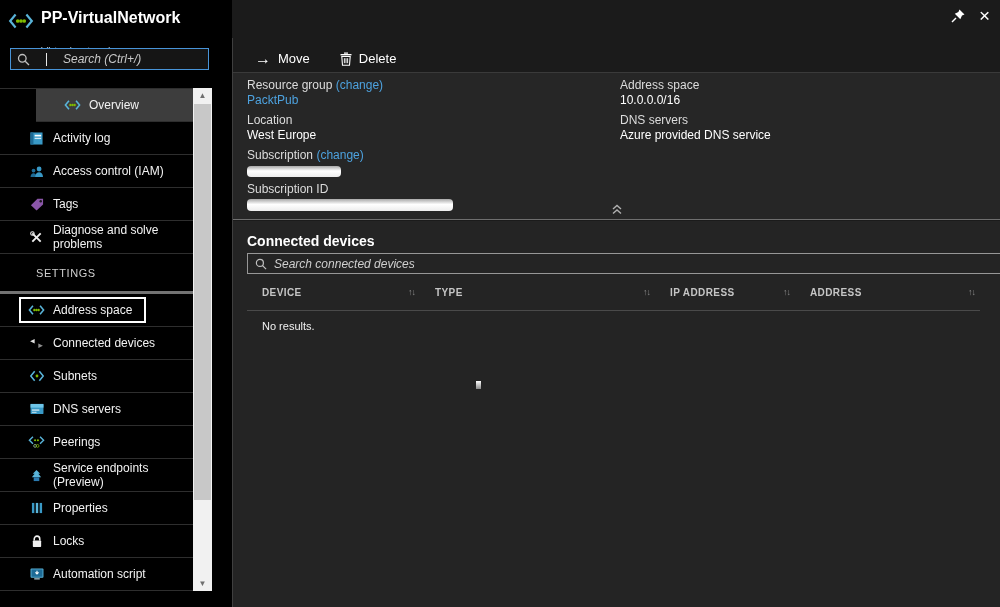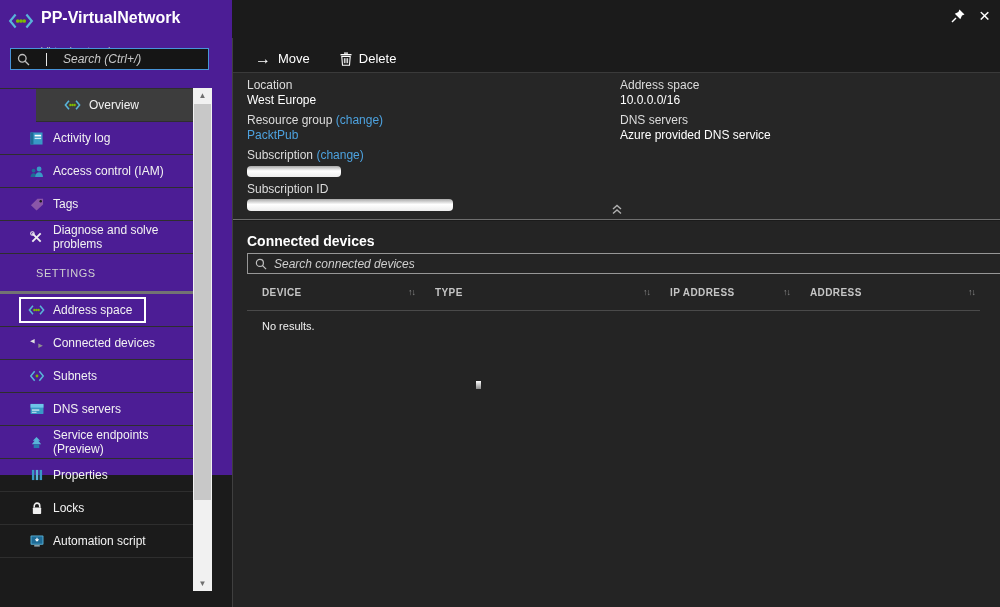--- a/index.html
+++ b/index.html
@@ -4,21 +4,21 @@
 <style>
   html,body{margin:0;padding:0;}
   body{
     width:1000px;height:607px;position:relative;overflow:hidden;
     background:#1b1b1b;color:#fff;
     font-family:"Liberation Sans","DejaVu Sans",sans-serif;
     -webkit-font-smoothing:antialiased;
   }
   svg{display:block}
   
-  .sidebar{position:absolute;left:0;top:0;width:232px;height:475px;background:#4c1d95;}
+  .sidebar{position:absolute;left:0;top:0;width:232px;height:607px;background:#000000;}
   .app-header{position:absolute;left:8px;top:9px;display:flex;align-items:flex-start;gap:7px;}
   .app-title{font-size:16px;font-weight:bold;color:#fff;line-height:18px;}
   .app-subtitle{font-size:11px;color:#b5b5b5;margin-top:18px;}
   .sb-search{position:absolute;left:10px;top:48px;width:199px;height:22px;border:1px solid #4894d8;
     background:#151515;display:flex;align-items:center;padding:0 6px;gap:16px;box-sizing:border-box;}
   .caret{width:1px;height:13px;background:#e8e8e8;flex:none;}
   .sb-search input{flex:1;min-width:0;background:transparent;border:none;outline:none;color:#eee;
     font-size:12px;font-style:italic;font-family:inherit;padding:0;}
   .sb-search input::placeholder{color:#c9c9c9;font-style:italic;}
   .menu{position:absolute;left:0;top:88px;width:193px;border-top:1px solid #2e2e2e;}
@@ -212,20 +212,33 @@
         <svg width="14" height="12" viewBox="0 0 15 13">
           <rect x="0.5" y="1" width="14" height="11" rx="1" fill="#3999c6"></rect>
           <rect x="0.5" y="1" width="14" height="4" fill="#6ec5e8"></rect>
           <rect x="2" y="7" width="8" height="1.3" fill="#ffffff" opacity="0.85"></rect>
           <rect x="2" y="9.5" width="5" height="1.3" fill="#ffffff" opacity="0.6"></rect>
         </svg>
       </span>
       <span>DNS servers</span>
     </div>
 
+    <div class="menu-item">
+      <span class="micon">
+        <svg width="17" height="14" viewBox="0 0 24 17">
+          <path d="M7 1 2 6l5 5" fill="none" stroke="#59b4d9" stroke-width="2"></path>
+          <path d="M17 1l5 5-5 5" fill="none" stroke="#59b4d9" stroke-width="2"></path>
+          <circle cx="10" cy="6" r="1.5" fill="#7fba00"></circle>
+            <circle cx="14" cy="6" r="1.5" fill="#7fba00"></circle>
+          <circle cx="10" cy="14" r="2" fill="none" stroke="#9fc7a0" stroke-width="1.1"></circle>
+          <circle cx="13.5" cy="14" r="2" fill="none" stroke="#7fba00" stroke-width="1.1"></circle>
+        </svg>
+      </span>
+      <span>Peerings</span>
+    </div>
 
     <div class="menu-item">
       <span class="micon">
         <svg width="15" height="13" viewBox="0 0 16 14">
           <path d="M3 9h10L10 5h2L8 1 4 5h2z" fill="#59b4d9"></path>
           <rect x="5" y="9" width="6" height="4" fill="#2a7ab0"></rect>
         </svg>
       </span>
       <span>Service endpoints (Preview)</span>
     </div>
@@ -300,33 +313,33 @@
           <path d="M4.4 6.2v5M6 6.2v5M7.6 6.2v5" stroke="#ffffff" stroke-width="0.9"></path>
         </svg>
       </span>
       <span>Delete</span>
     </span>
   </div>
 
   <div class="essentials">
     <div class="ess-col">
       <div class="ess-field">
-        <div class="ess-label">Location</div>
-        <div class="ess-value">West Europe</div>
-      </div>
-      <div class="ess-field">
         <div class="ess-label">
           <span>Resource group</span>
           <span class="link">(change)</span>
         </div>
         <div class="ess-value">
           <span class="link">PacktPub</span>
         </div>
       </div>
       <div class="ess-field">
+        <div class="ess-label">Location</div>
+        <div class="ess-value">West Europe</div>
+      </div>
+      <div class="ess-field">
         <div class="ess-label">
           <span>Subscription</span>
           <span class="link">(change)</span>
         </div>
         <div class="redact sub"></div>
       </div>
       <div class="ess-field">
         <div class="ess-label">Subscription ID</div>
         <div class="redact subid"></div>
       </div>

